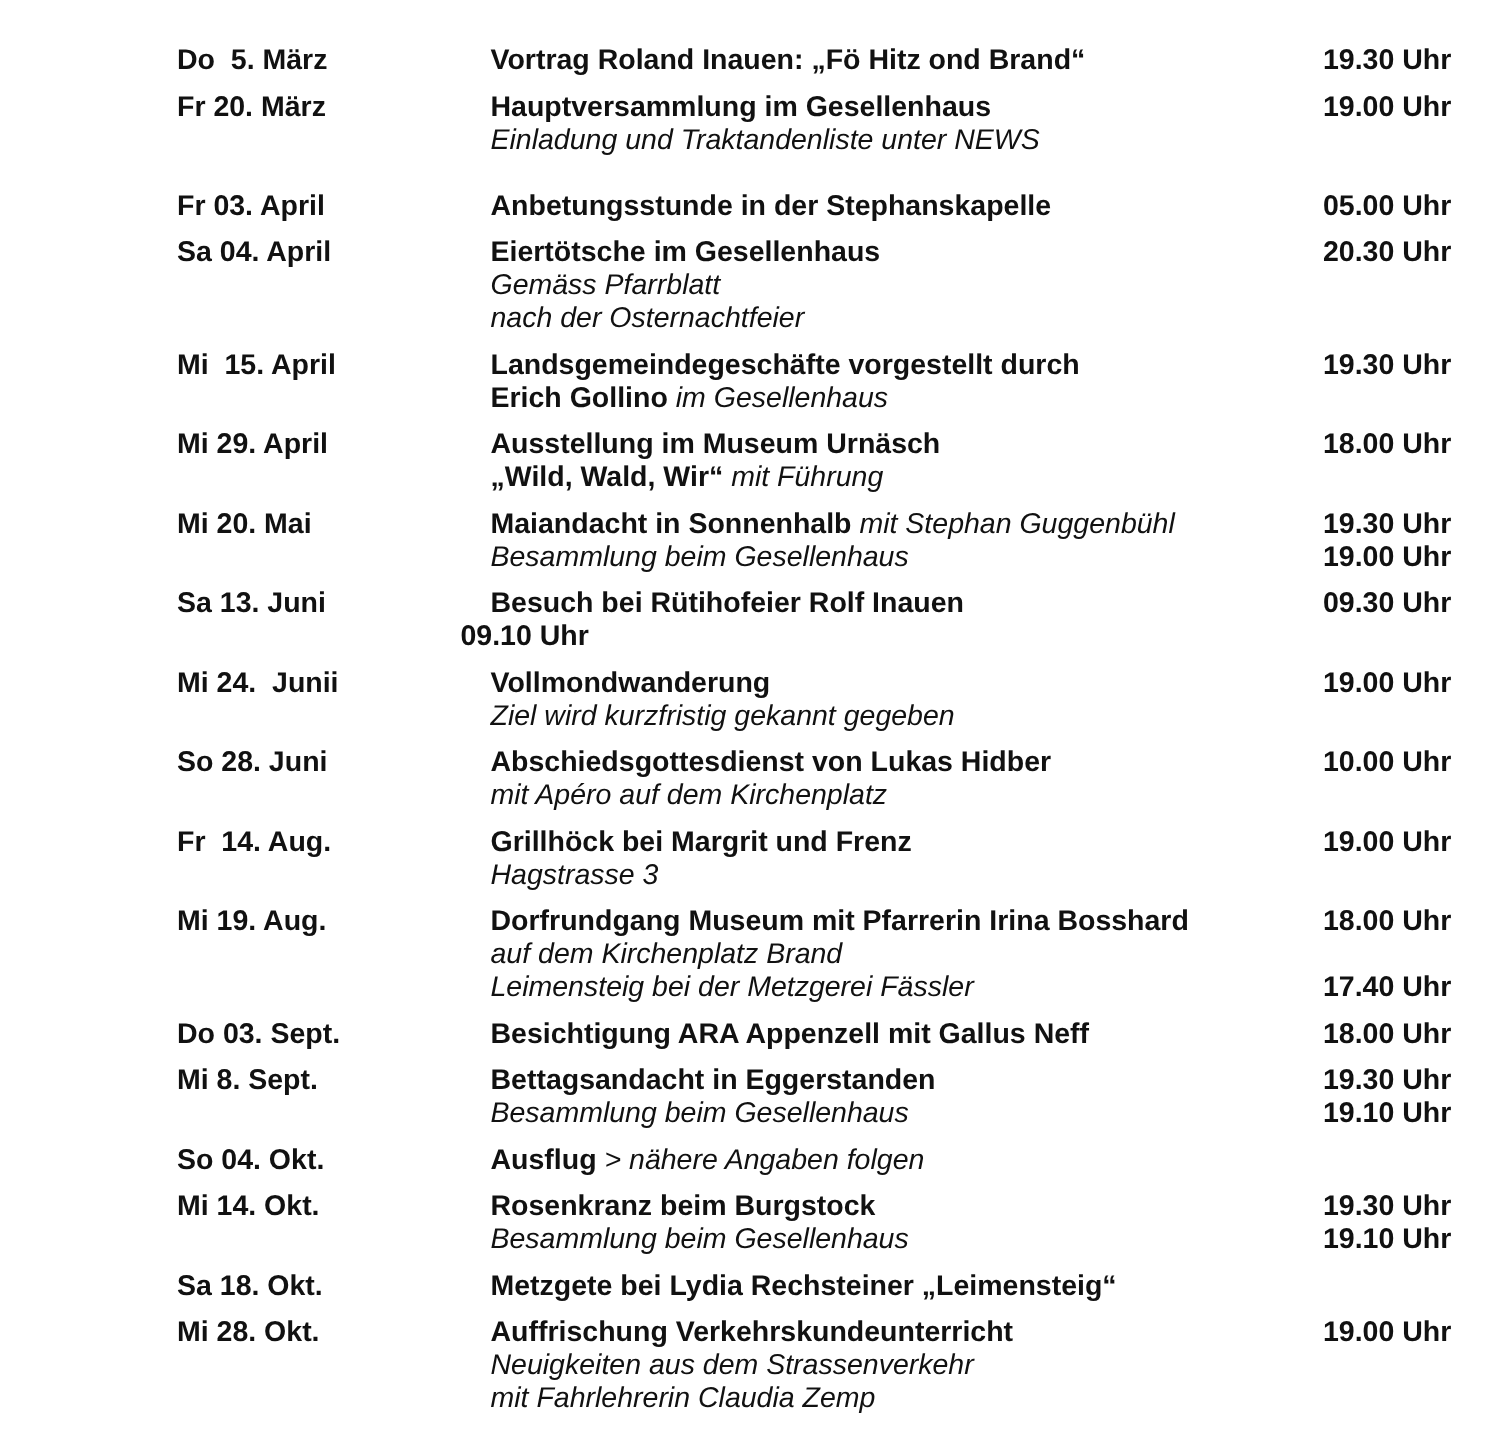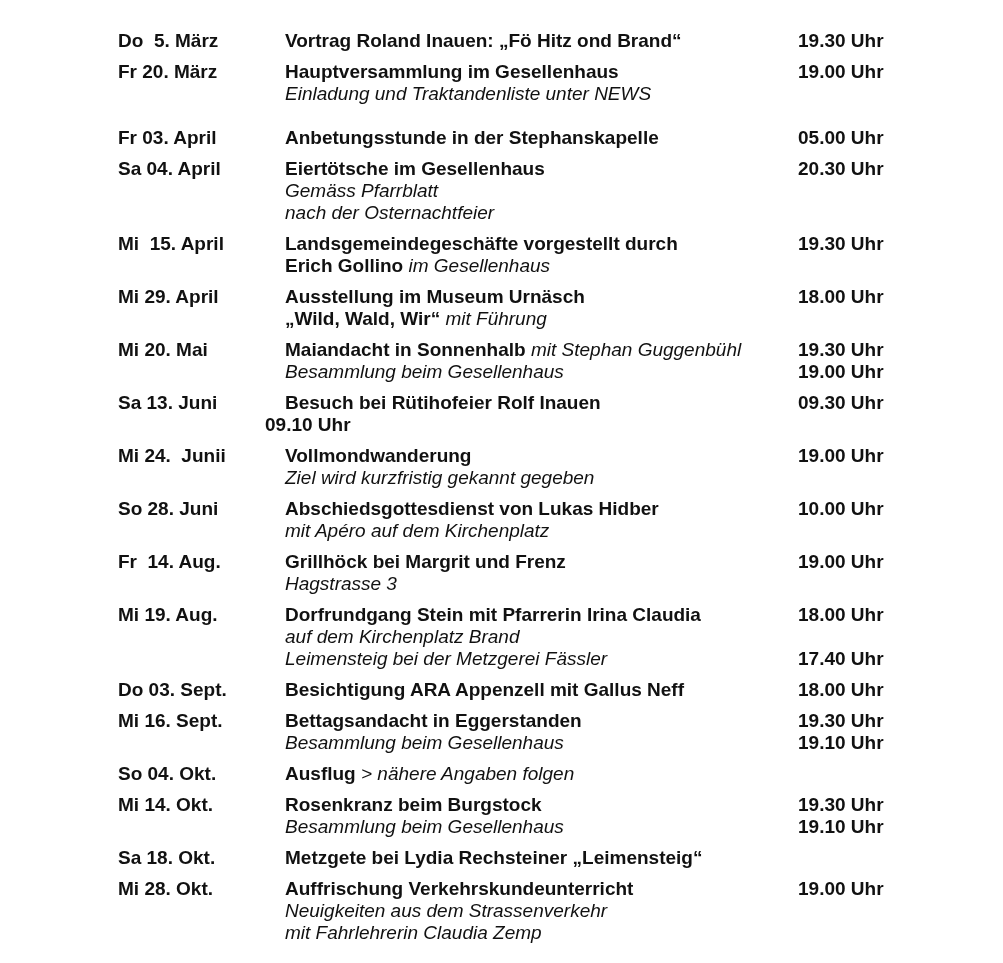--- a/index.html
+++ b/index.html
@@ -15,21 +15,21 @@
     overflow: hidden;
   }
   .schedule {
     padding: 30px 0 0 118px;
     font-size: 19px;
     line-height: 22px;
   }
   .event { margin-top: 9px; }
   .event:first-child { margin-top: 0; }
   .event.gap-lg { margin-top: 22px; }
-  .line { display: flex; align-items: flex-end; }
+  .line { display: flex; align-items: flex-end; gap: 42px; }
   .cell-date {
     width: 147px;
     flex: none;
     font-weight: bold;
     white-space: pre;
   }
   .cell-desc {
     width: 507px;
     flex: none;
     padding-right: 6px;
@@ -169,21 +169,21 @@
   </div>
       <div class="line">
     <div class="cell-date"></div>
     <div class="cell-desc"><span class="r">Hagstrasse 3</span></div>
     <div class="cell-time"></div>
   </div>
     </div>
     <div class="event">
       <div class="line">
     <div class="cell-date">Mi 19. Aug.</div>
-    <div class="cell-desc"><span class="b">Dorfrundgang Stein mit Pfarrerin Irina Claudia</span></div>
+    <div class="cell-desc"><span class="b">Dorfrundgang Museum mit Pfarrerin Irina Bosshard</span></div>
     <div class="cell-time">18.00 Uhr</div>
   </div>
       <div class="line">
     <div class="cell-date"></div>
     <div class="cell-desc"><span class="r">auf dem Kirchenplatz Brand</span></div>
     <div class="cell-time"></div>
   </div>
       <div class="line">
     <div class="cell-date"></div>
     <div class="cell-desc"><span class="r">Leimensteig bei der Metzgerei Fässler</span></div>
@@ -192,21 +192,21 @@
     </div>
     <div class="event">
       <div class="line">
     <div class="cell-date">Do 03. Sept.</div>
     <div class="cell-desc"><span class="b">Besichtigung ARA Appenzell mit Gallus Neff</span></div>
     <div class="cell-time">18.00 Uhr</div>
   </div>
     </div>
     <div class="event">
       <div class="line">
-    <div class="cell-date">Mi 16. Sept.</div>
+    <div class="cell-date">Mi 8. Sept.</div>
     <div class="cell-desc"><span class="b">Bettagsandacht in Eggerstanden</span></div>
     <div class="cell-time">19.30 Uhr</div>
   </div>
       <div class="line">
     <div class="cell-date"></div>
     <div class="cell-desc"><span class="r">Besammlung beim Gesellenhaus</span></div>
     <div class="cell-time">19.10 Uhr</div>
   </div>
     </div>
     <div class="event">

